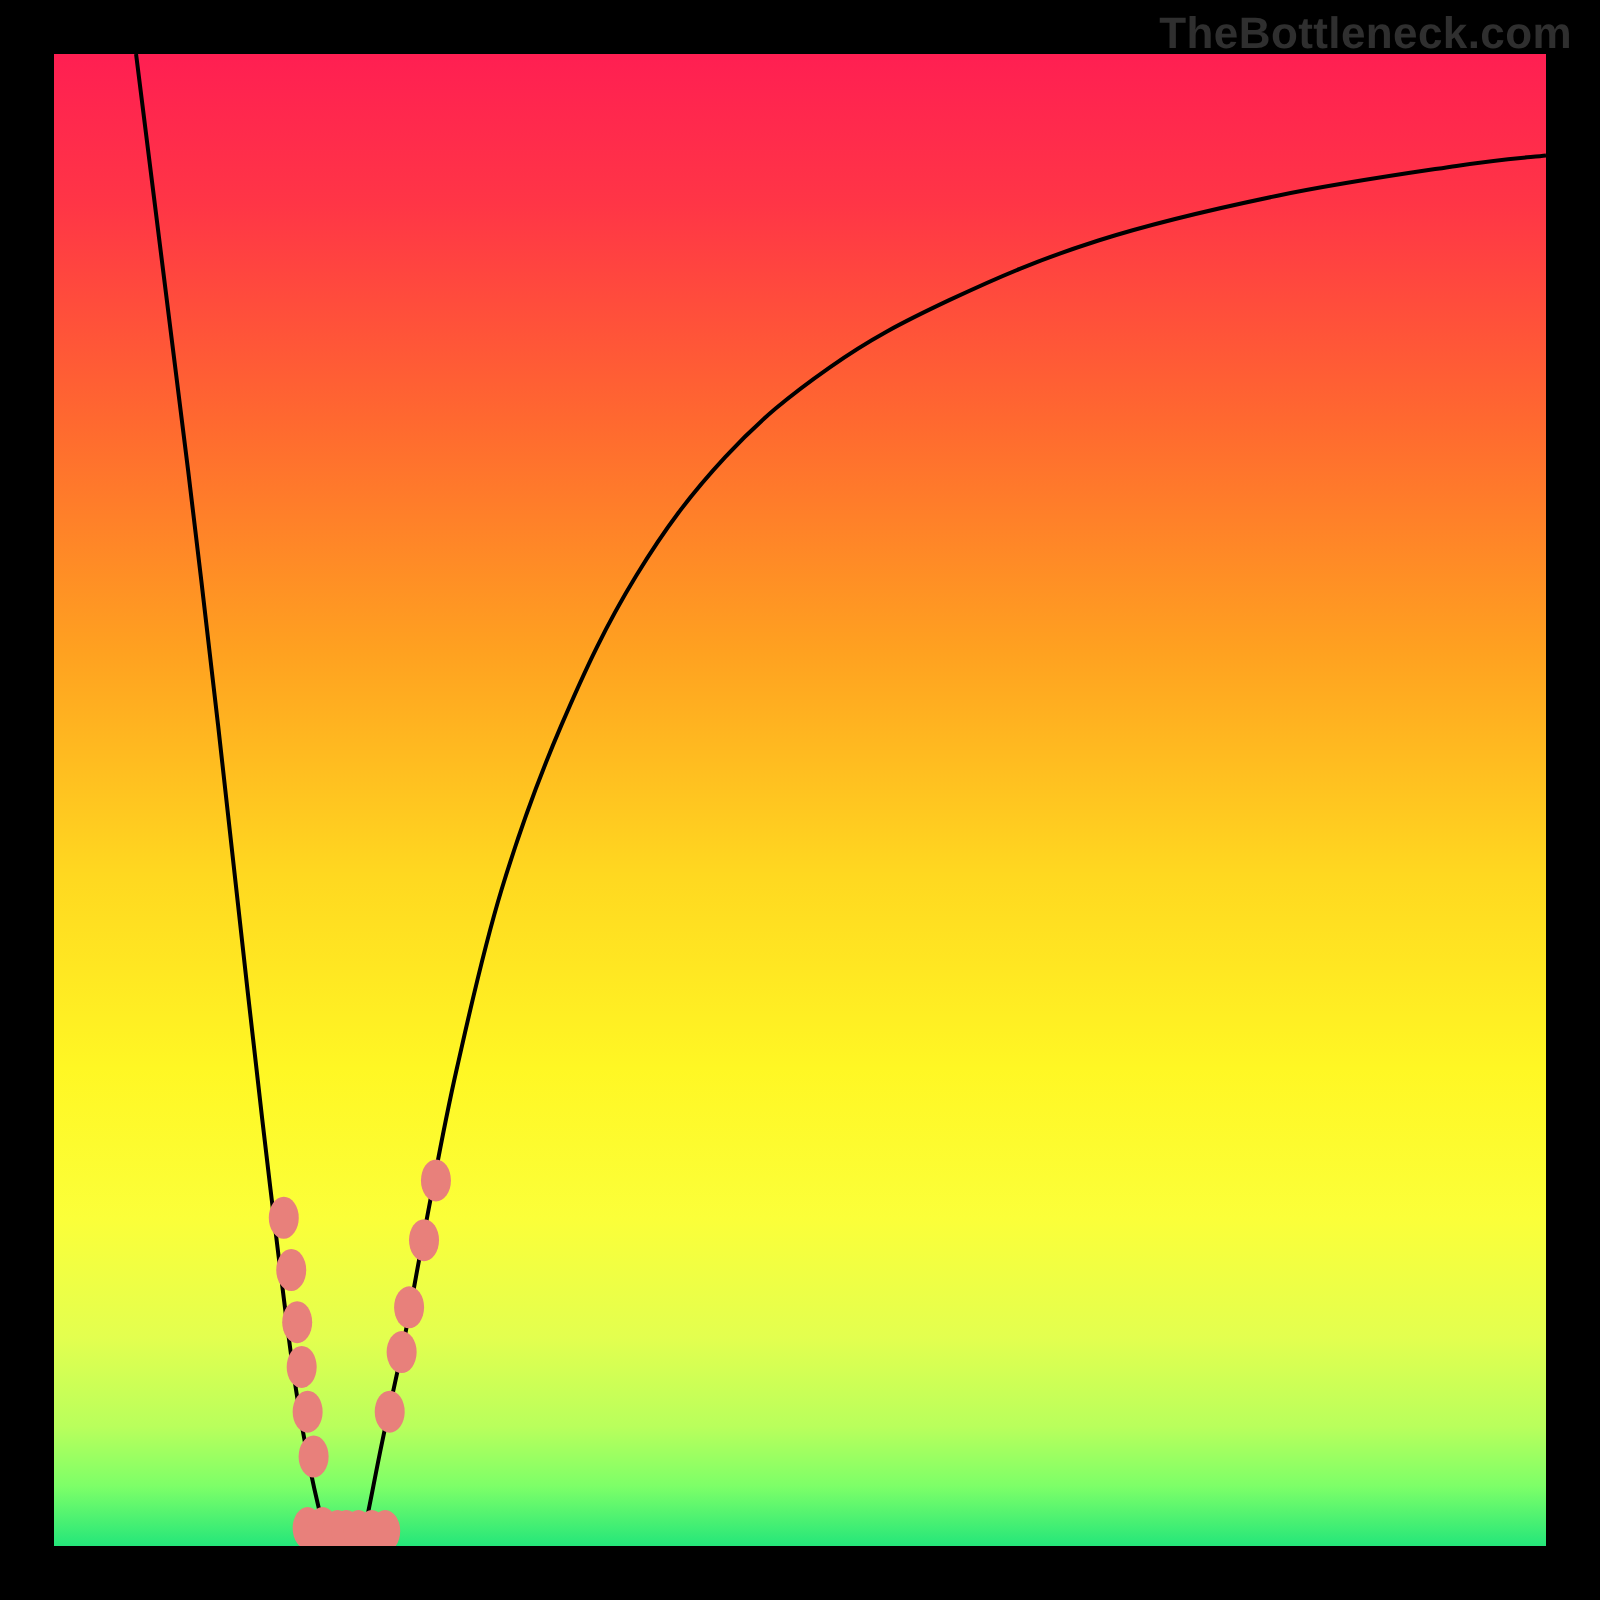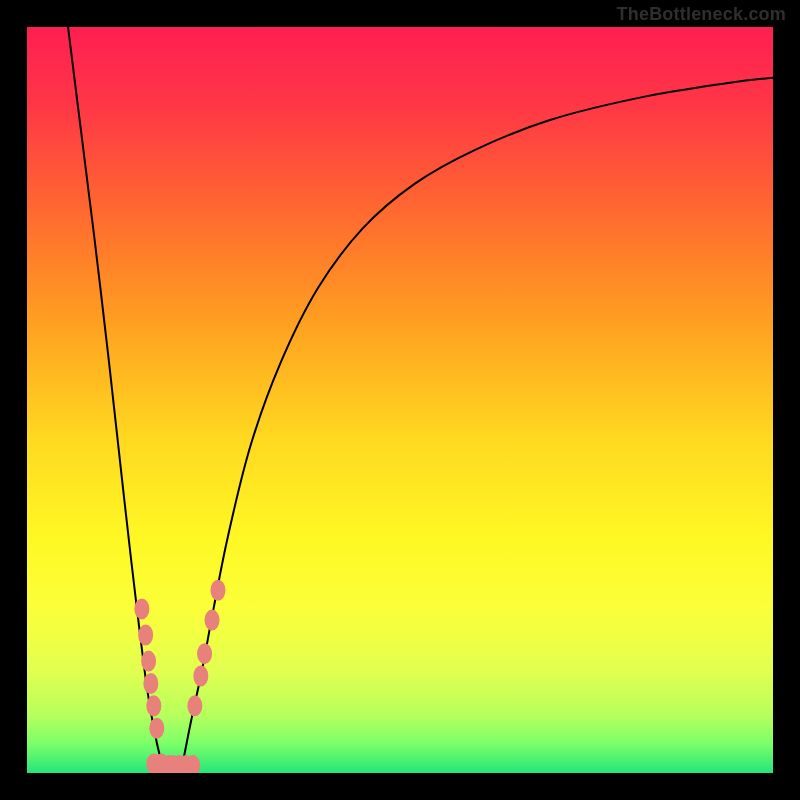--- a/index.html
+++ b/index.html
@@ -26,21 +26,21 @@
   }
   .gradient-bg {
     position: absolute;
     inset: 0;
   }
   .watermark {
     position: absolute;
     top: 4px;
     right: 14px;
     color: rgba(60,60,60,0.78);
-    font-size: 18px;
+    font-size: 22px;
     font-weight: 600;
     letter-spacing: 0.2px;
     pointer-events: none;
   }
   svg.curve {
     position: absolute;
     inset: 0;
   }
   svg.curve path.line {
     fill: none;

